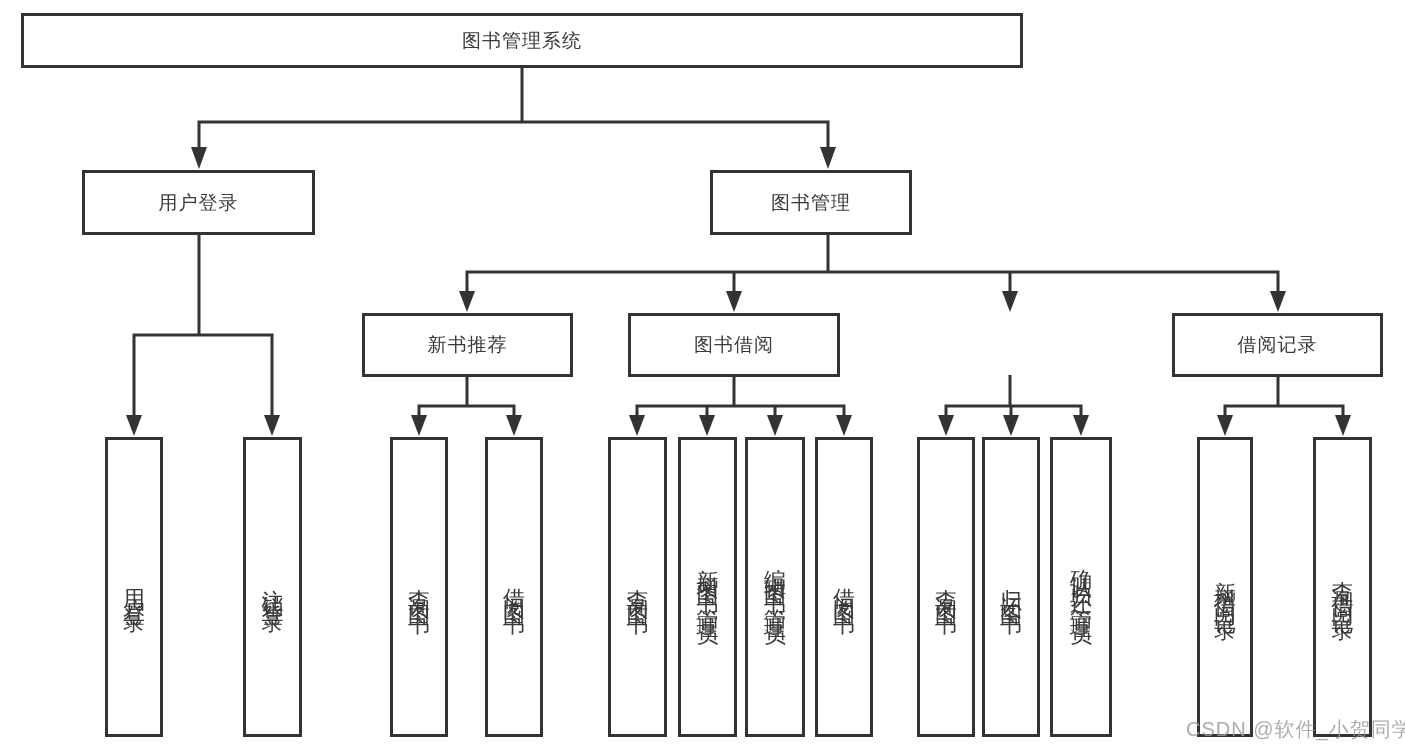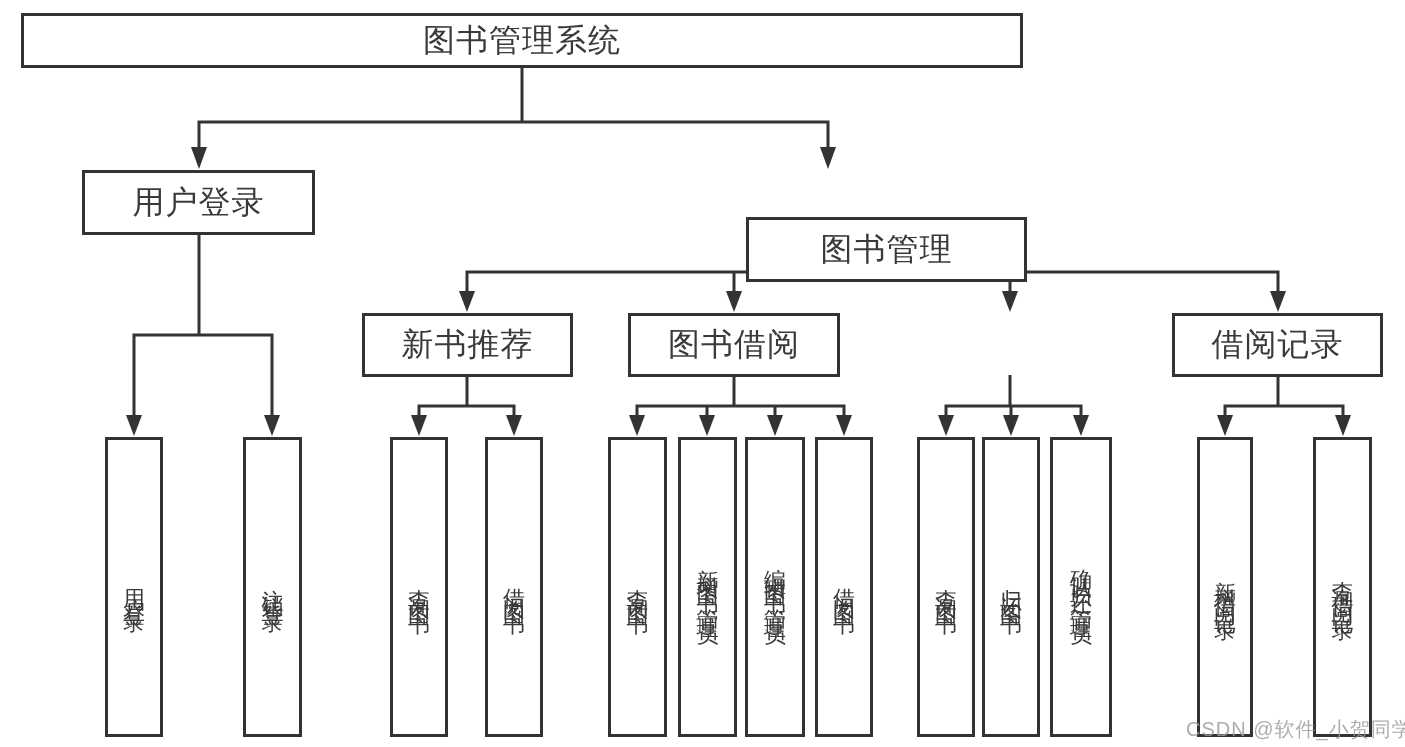--- a/index.html
+++ b/index.html
@@ -19,21 +19,21 @@
   .box {
     position: absolute;
     box-sizing: border-box;
     border: 3px solid #333333;
     background: #ffffff;
     display: flex;
     align-items: center;
     justify-content: center;
     color: #3a3a3a;
   }
-  .h-box { font-size: 32px; letter-spacing: 1px; }
+  .h-box { font-size: 19px; letter-spacing: 1px; }
   .leaf span {
     writing-mode: vertical-rl;
     text-orientation: mixed;
     font-size: 22px;
     letter-spacing: 8px;
     line-height: 1.1;
     white-space: nowrap;
     color: #3a3a3a;
   }
   .watermark {
@@ -106,21 +106,21 @@
     </g>
   </svg>
 
   <div class="box h-box" style="left:21px; top:13px; width:1002px; height:55px;">
     <span>图书管理系统</span>
   </div>
 
   <div class="box h-box" style="left:82px; top:170px; width:233px; height:65px;">
     <span>用户登录</span>
   </div>
-  <div class="box h-box" style="left:746px; top:170px; width:281px; height:65px;margin-top:47px;">
+  <div class="box h-box" style="left:710px; top:170px; width:202px; height:65px;">
     <span>图书管理</span>
   </div>
 
   <div class="box h-box" style="left:362px; top:313px; width:211px; height:64px;">
     <span>新书推荐</span>
   </div>
   <div class="box h-box" style="left:628px; top:313px; width:212px; height:64px;">
     <span>图书借阅</span>
   </div>
   <div class="box h-box" style="left:1172px; top:313px; width:211px; height:64px;">

